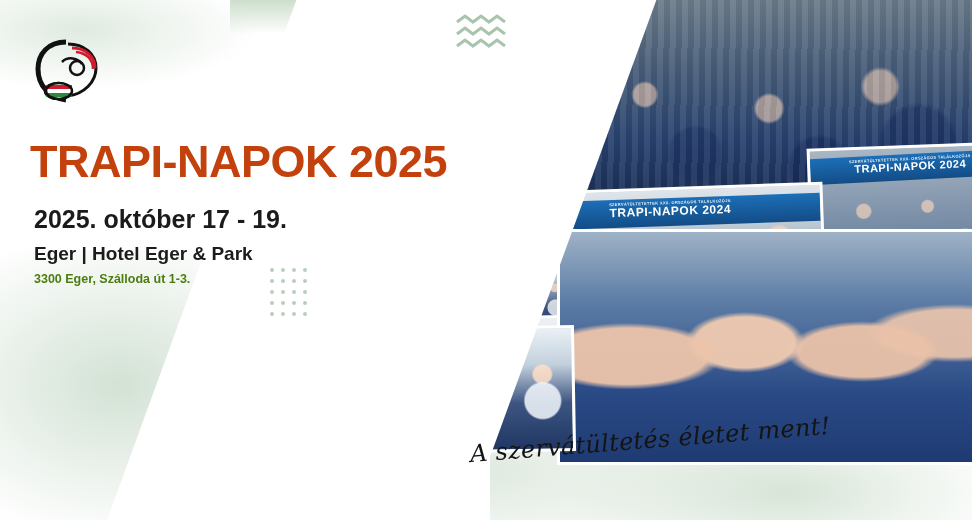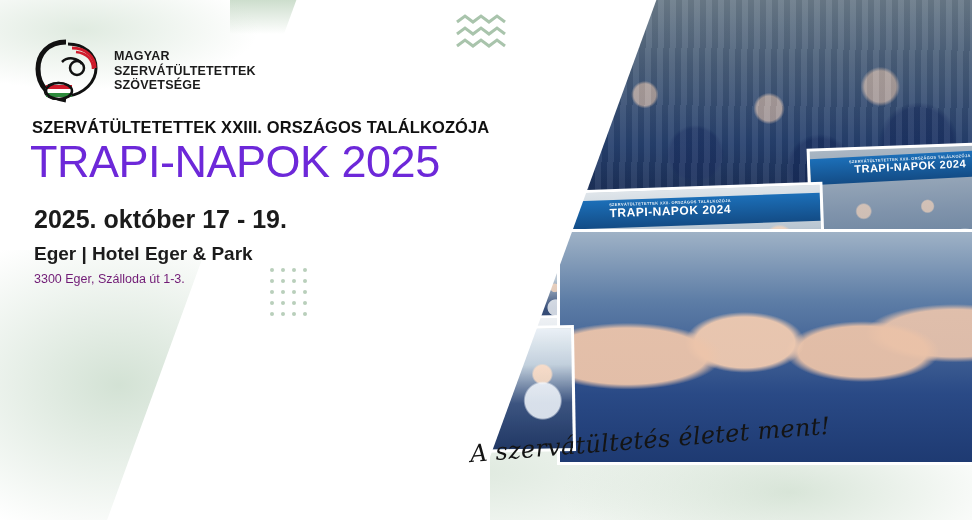--- a/index.html
+++ b/index.html
@@ -195,22 +195,22 @@
     left: 32px; top: 118px;
     font-size: 16.5px;
     font-weight: 700;
     color: #111111;
     letter-spacing: .1px;
   }
   #title {
     position: absolute;
     left: 30px; top: 136px;
     font-size: 45px;
-    font-weight: 400;
-    color: #6d28d9;
+    font-weight: 700;
+    color: #c2410c;
     letter-spacing: -0.5px;
   }
   #dateline {
     position: absolute;
     left: 34px; top: 205px;
     font-size: 25px;
     font-weight: 700;
     color: #1b1b1b;
     text-align: right;
   }
@@ -219,22 +219,22 @@
     left: 34px; top: 243px;
     font-size: 19px;
     font-weight: 700;
     color: #1b1b1b;
     text-align: center;
   }
   #address {
     position: absolute;
     left: 34px; top: 272px;
     font-size: 12.5px;
-    font-weight: 400;
-    color: #701a75;
+    font-weight: 700;
+    color: #4d7c0f;
   }
 
   
   #slogan {
     position: absolute;
     left: 470px; top: 440px;
     width: 340px;
     height: 56px;
   }
   #slogan .text {
@@ -349,28 +349,22 @@
         <ellipse cx="26" cy="53" rx="13" ry="8" fill="none" stroke="#111" stroke-width="2.5"></ellipse>
         <ellipse cx="26" cy="53" rx="13" ry="8" fill="#ffffff"></ellipse>
         <rect x="14" y="47" width="26" height="4" fill="#cf1b2b"></rect>
         <rect x="14" y="51" width="26" height="4" fill="#ffffff"></rect>
         <rect x="14" y="55" width="26" height="4" fill="#2e8b3d"></rect>
         <ellipse cx="27" cy="53" rx="13" ry="8" fill="none" stroke="#111" stroke-width="2.5"></ellipse>
         <circle cx="45" cy="30" r="7" fill="none" stroke="#111" stroke-width="2.5"></circle>
         <path d="M30 24 C36 18 46 20 50 26" fill="none" stroke="#111" stroke-width="2.5"></path>
       </svg>
     </div>
-    <div class="words">
-      <div>MAGYAR</div>
-      <div>SZERVÁTÜLTETETTEK</div>
-      <div>SZÖVETSÉGE</div>
-    </div>
   </div>
 
-  <div id="kicker">SZERVÁTÜLTETETTEK XXIII. ORSZÁGOS TALÁLKOZÓJA</div>
   <div id="title">TRAPI-NAPOK 2025</div>
   <div id="dateline">2025. október 17 - 19.</div>
   <div id="venue">Eger | Hotel Eger &amp; Park</div>
   <div id="address">3300 Eger, Szálloda út 1-3.</div>
 
   <div id="slogan">
     <div class="text">A szervátültetés életet ment!</div>
   </div>
 
 </div>

